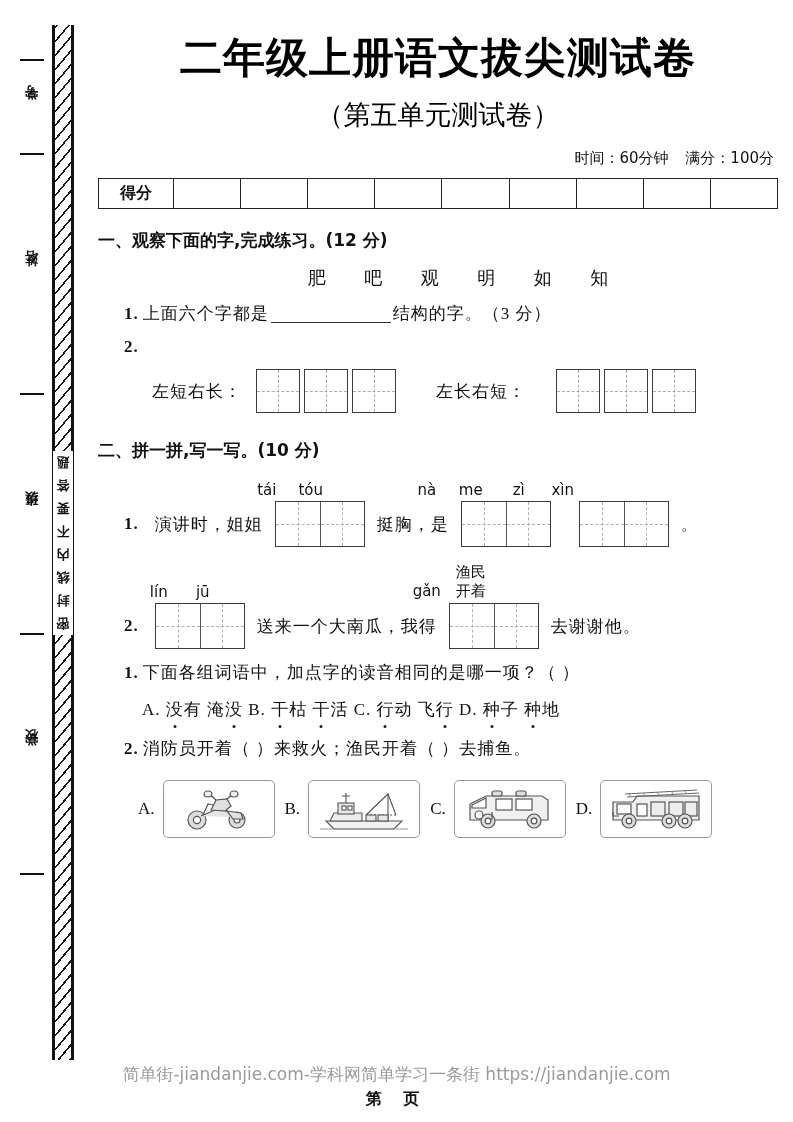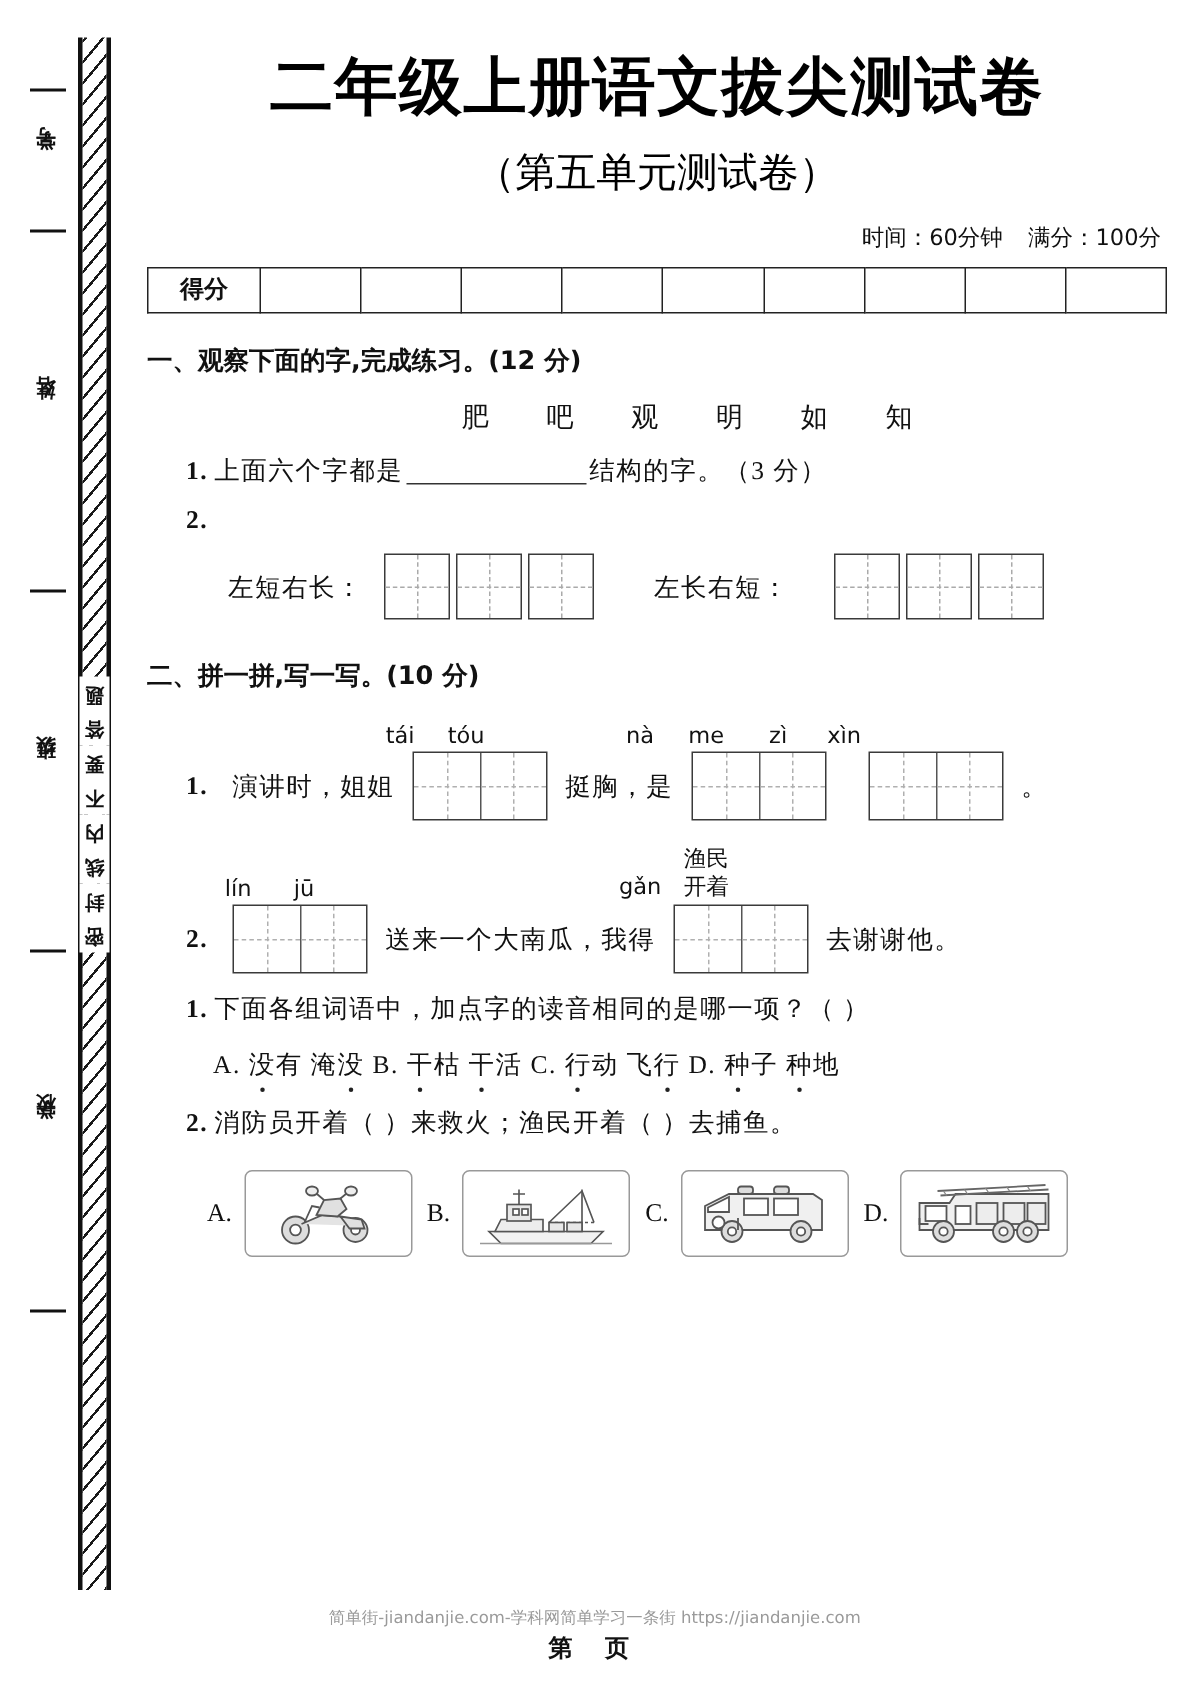--- a/index.html
+++ b/index.html
@@ -228,21 +228,21 @@
     display:flex;align-items:center;justify-content:center;
     background:#fff;
     flex:0 0 auto;
   }
   .pic-label{font-size:17px;font-family:"Liberation Serif",serif;margin-right:4px;margin-left:6px;}
 
   .footer-wm{
     position:absolute;left:0;right:0;bottom:36px;
     text-align:center;
     font-family:"DejaVu Sans","Liberation Sans",sans-serif;
-    font-size:11px;
+    font-size:17px;
     color:#9a9a9a;
   }
   .page-no{
     position:absolute;left:0;right:0;bottom:12px;
     text-align:center;
     font-family:"DejaVu Sans","Liberation Sans",sans-serif;
     font-weight:700;
     font-size:16px;
     color:#111;
     letter-spacing:8px;

